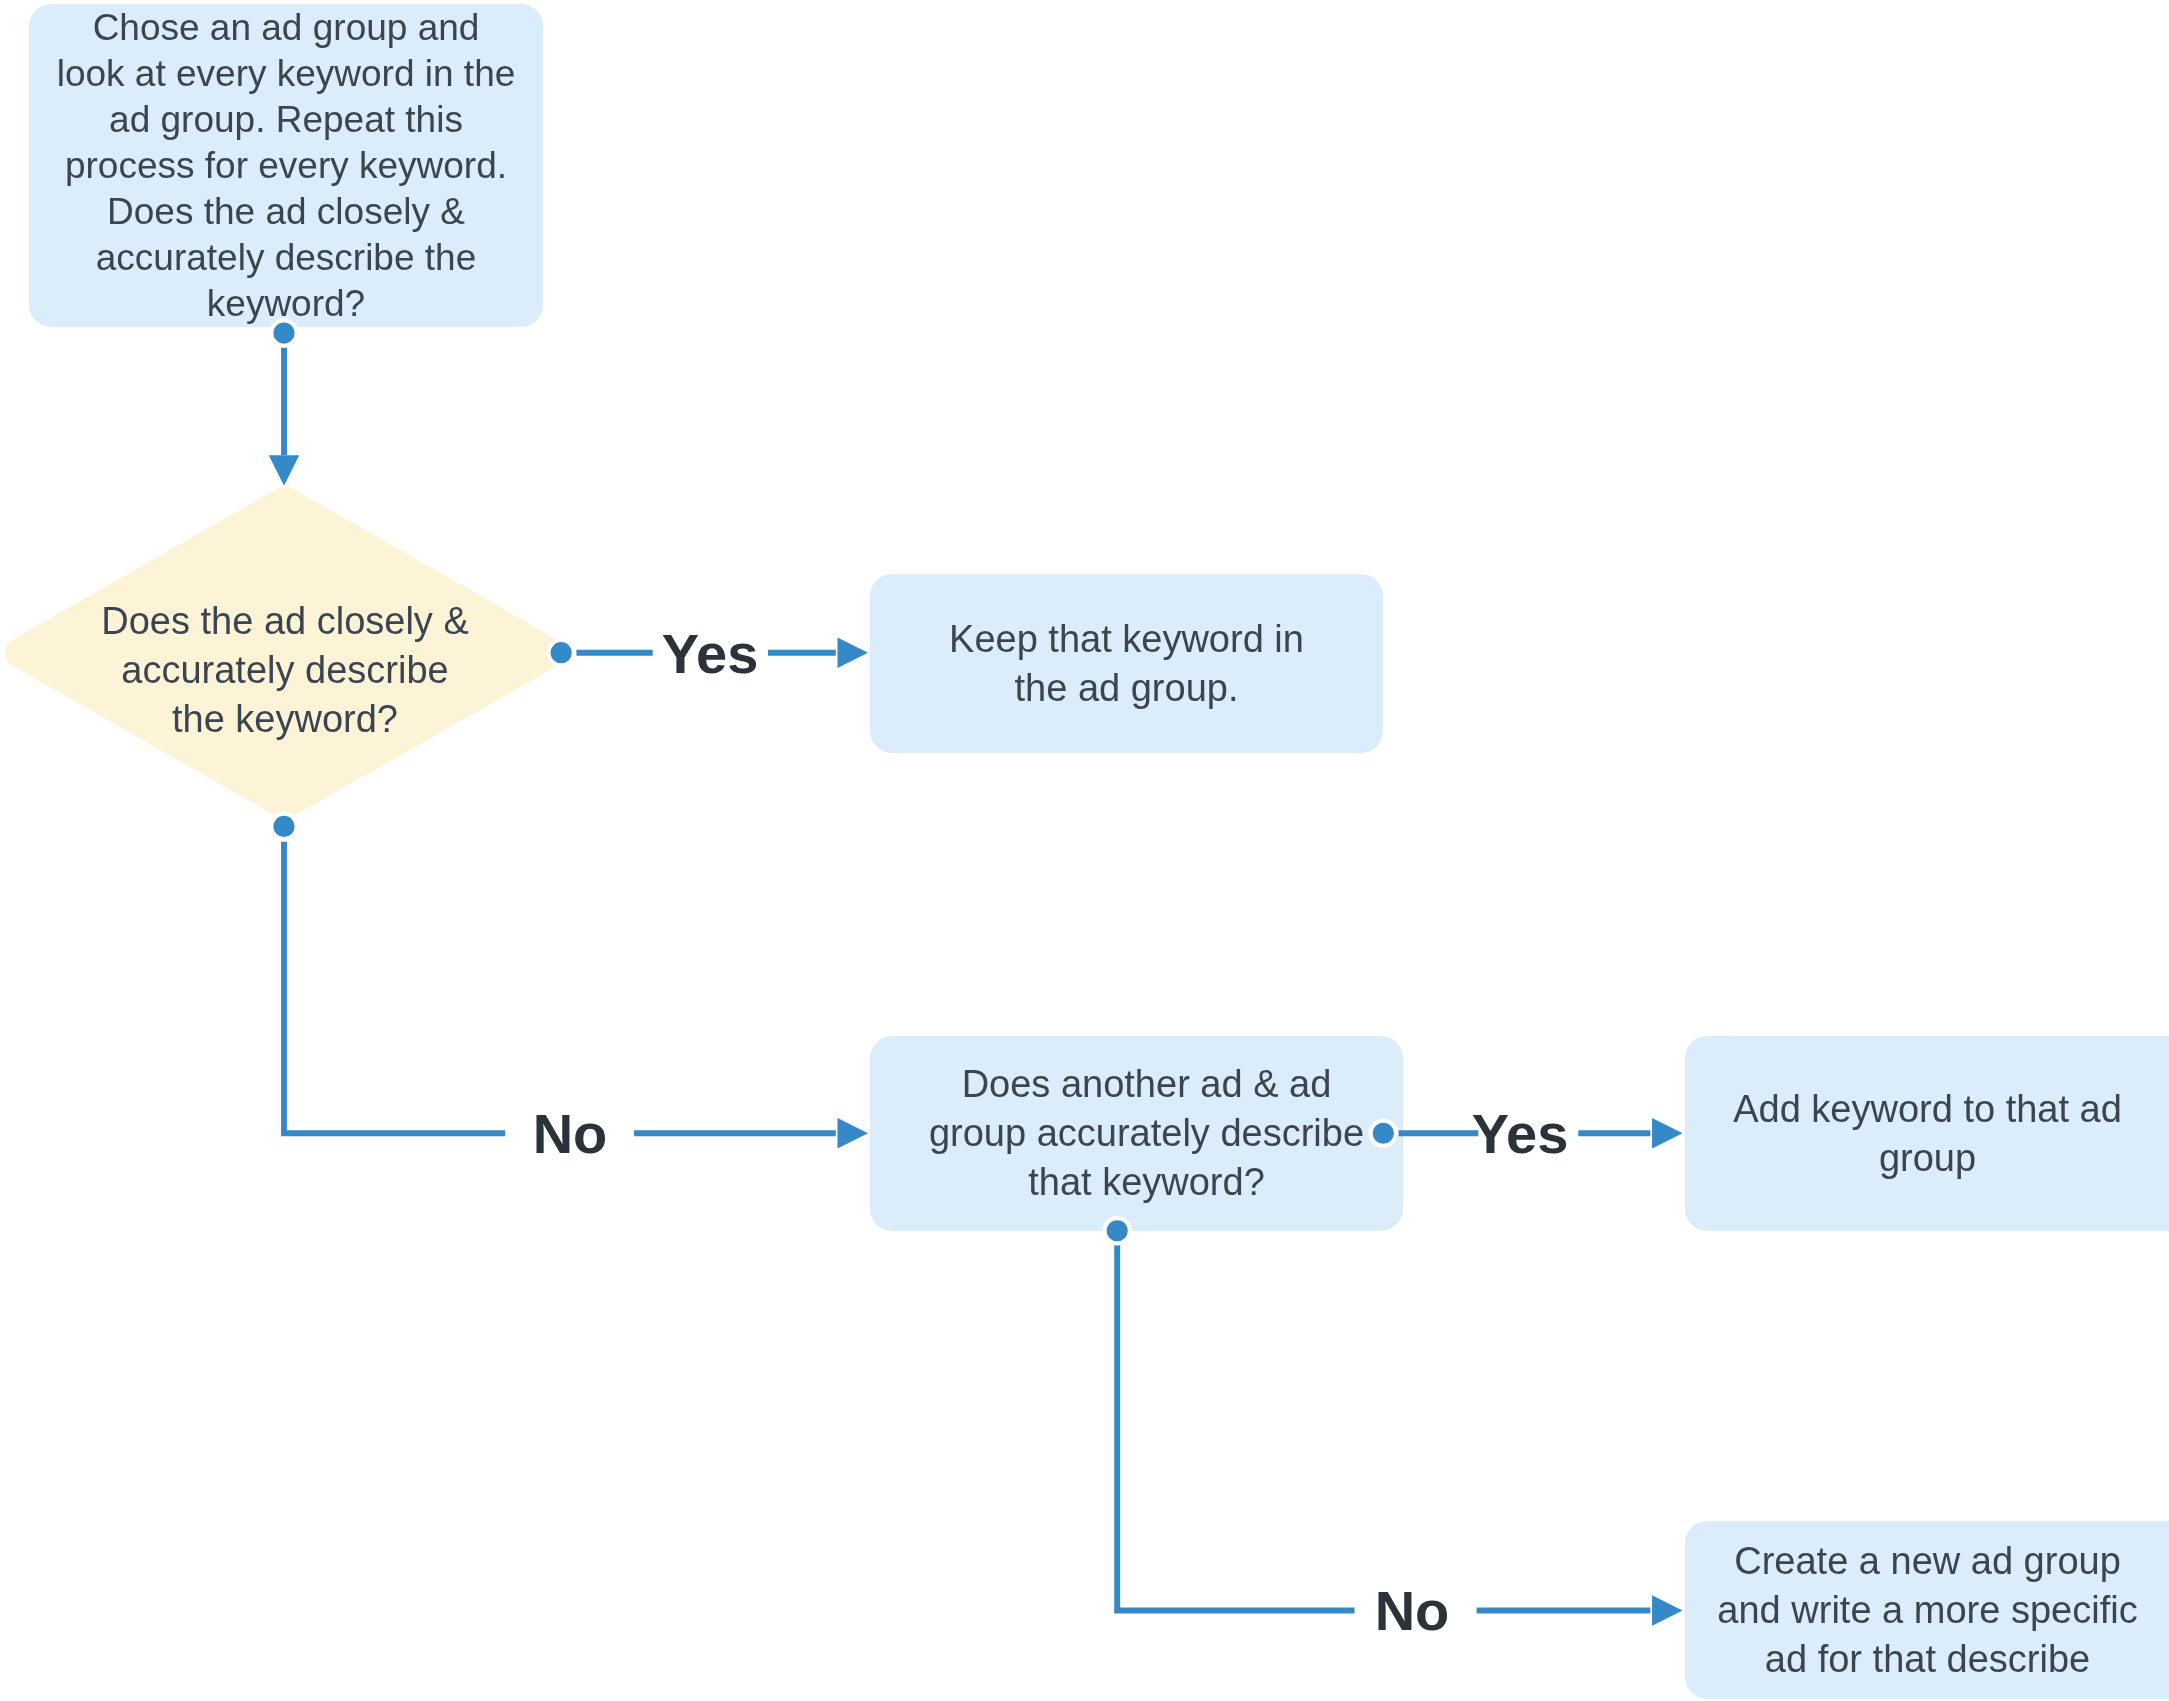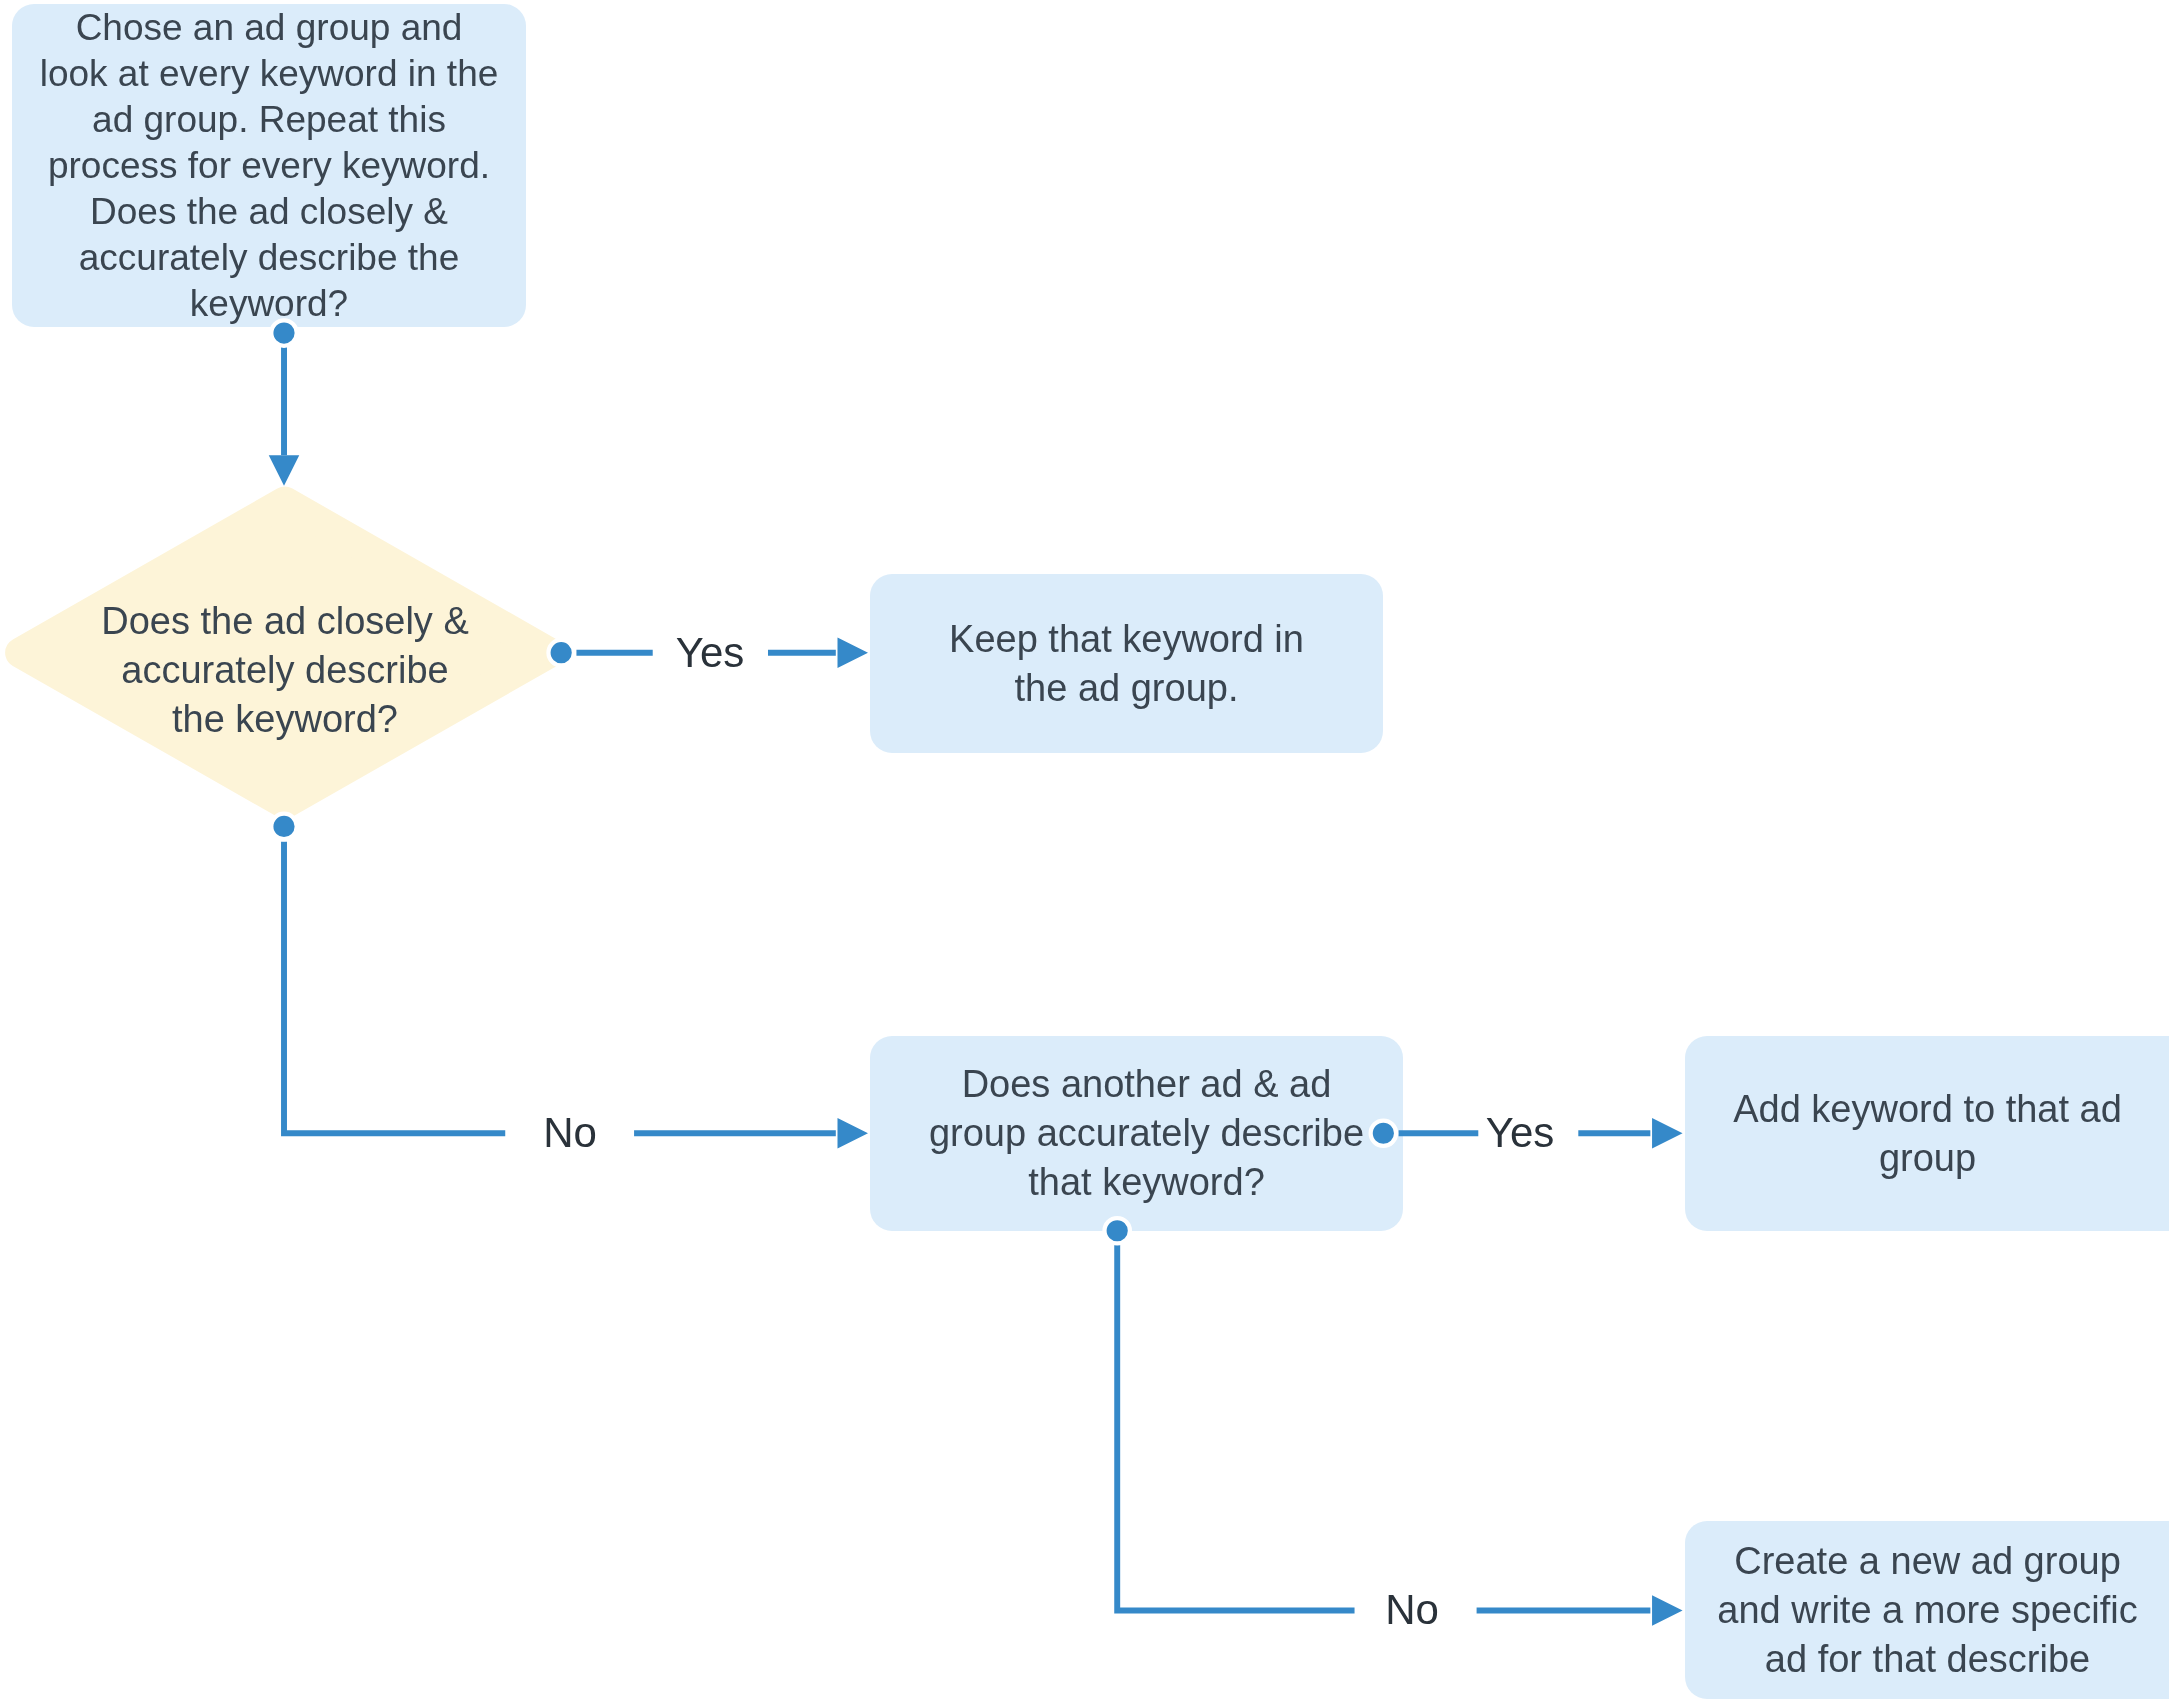--- a/index.html
+++ b/index.html
@@ -25,21 +25,21 @@
     justify-content: center;
     text-align: center;
     color: var(--text, #3a4550);
     font-size: 38px;
     line-height: 49px;
     border-radius: 22px;
     background: var(--node-fill, #dbecfa);
   }
   .node .txt { display: block; }
 
-  .node--start { left: 12px; top: 4.2px; width: 514px; height: 323px; font-size: 37px; line-height: 46px; }
+  .node--start { left: 29px; top: 4.2px; width: 514px; height: 323px; font-size: 37px; line-height: 46px; }
   .node--start .txt { max-width: 464px; }
 
   .node--keep { left: 870px; top: 574px; width: 513px; height: 179px; }
   .node--keep .txt { max-width: 415px; }
 
   .node--does { left: 870px; top: 1036px; width: 513px; height: 195px; padding-left: 20px; }
   .node--does .txt { max-width: 441px; }
 
   .node--add { left: 1685px; top: 1036px; width: 485px; height: 195px; border-radius: 22px 0 0 22px; }
   .node--add .txt { max-width: 407px; }
@@ -55,22 +55,22 @@
     text-align: center;
     color: var(--text, #3a4550);
     font-size: 38px;
     line-height: 49px;
   }
 
   .edge-label {
     position: absolute;
     transform: translate(-50%, -50%);
     color: var(--label, #2a323a);
-    font-size: 42px;
-    font-weight: normal;
+    font-size: 56px;
+    font-weight: bold;
     white-space: nowrap;
   }
   .edge-label--yes1 { left: 710px;  top: 653px; }
   .edge-label--no1  { left: 570px;  top: 1133px; }
   .edge-label--yes2 { left: 1520px; top: 1133px; }
   .edge-label--no2  { left: 1412px; top: 1610px; }
 
   .diamond-shape {
     fill: var(--decision-fill, #fdf4d8);
     stroke: var(--decision-fill, #fdf4d8);

